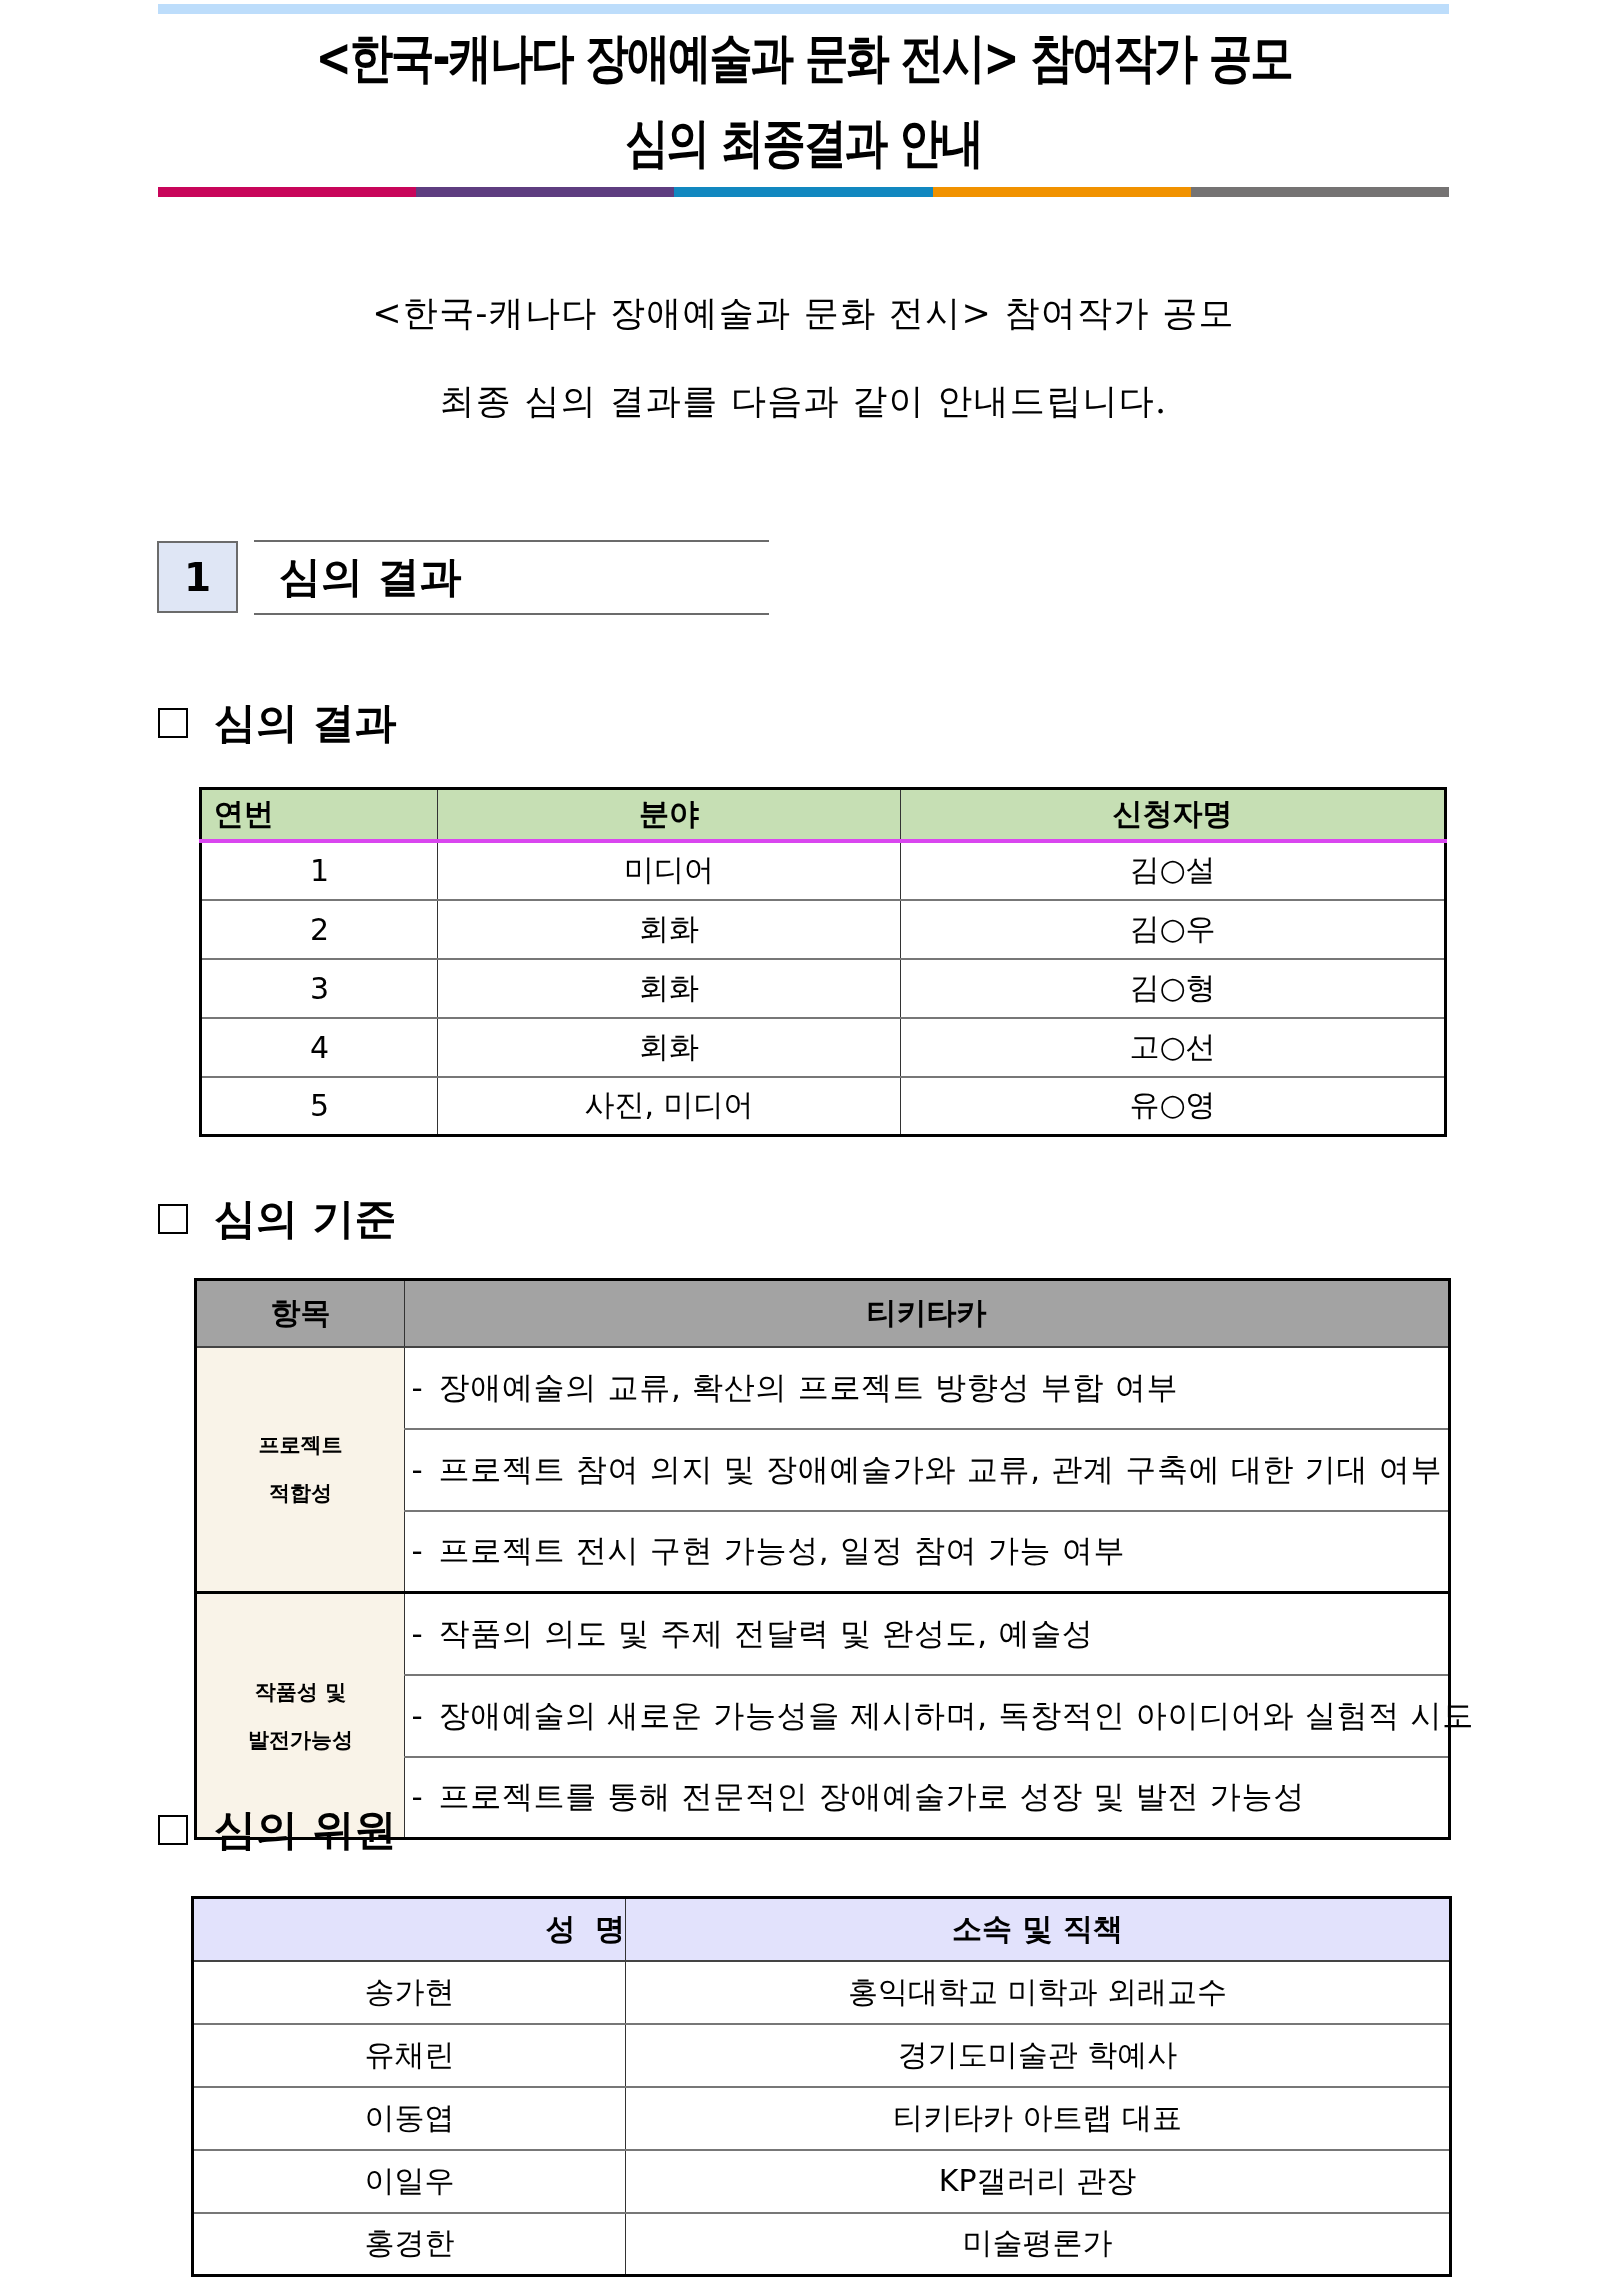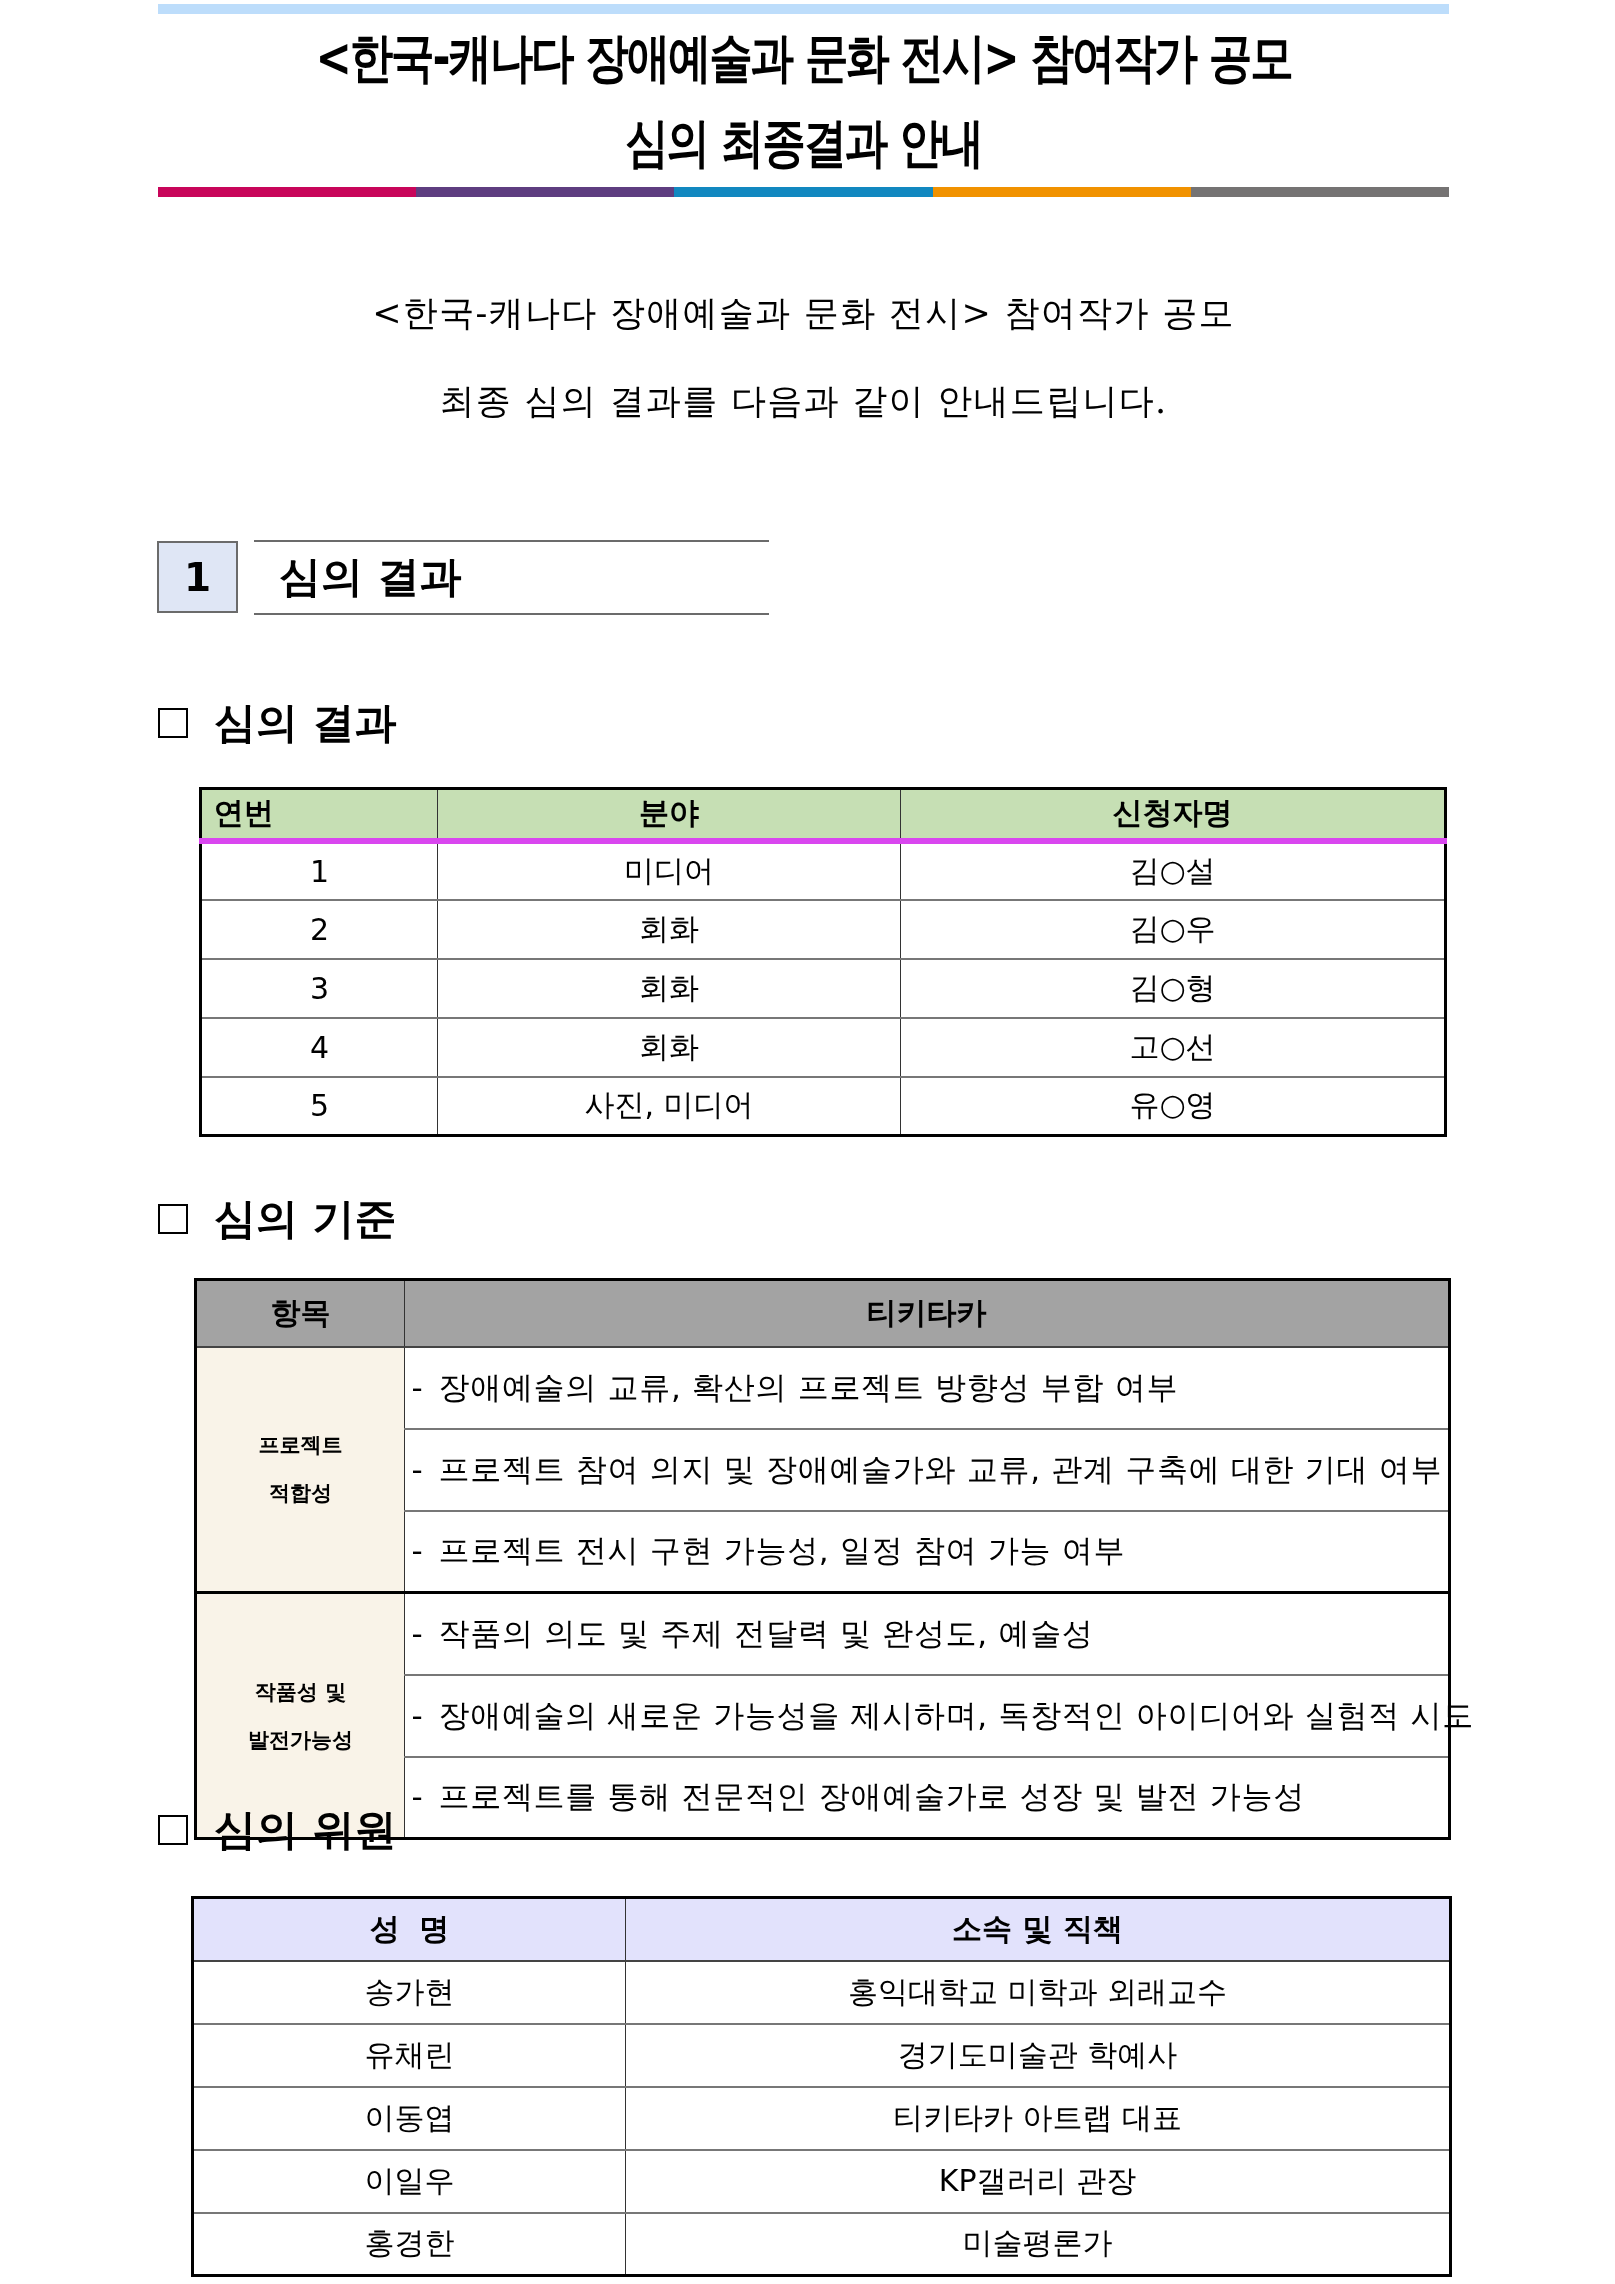--- a/index.html
+++ b/index.html
@@ -31,42 +31,42 @@
   .sub-head { position: absolute; left: 158px; display: flex; align-items: center; }
   .sub-head .box { width: 30px; height: 30px; border: 2px solid #000; margin-right: 26px; }
   .sub-head .txt { font-size: 42px; font-weight: bold; line-height: 52px; }
 
   table { position: absolute; border-collapse: collapse; table-layout: fixed; }
   td, th { font-weight: normal; }
 
   
   #t1 { left: 199px; top: 787px; width: 1248px; border: 3.9px solid #000; }
   #t1 th { background: #C6DFB4; height: 52px; font-size: 30px; font-weight: bold;
-           border-left: 1.3px solid #333; border-bottom: 6px solid #d946ef; }
+           border-left: 1.3px solid #333; border-bottom: 4px solid #d946ef; }
   #t1 th:first-child { text-align: left; padding-left: 11.7px; border-left: none; }
   #t1 td { height: 59px; text-align: center; font-size: 30px; border-left: 1.3px solid #333; border-top: 2px solid #777; }
   #t1 td:first-child { border-left: none; }
 
   
   #t2 { left: 194px; top: 1278px; width: 1257px; border: 3.9px solid #000; }
   #t2 th { background: #a3a3a3; height: 67px; font-size: 30px; font-weight: bold;
            border-left: 1.3px solid #333; border-bottom: 2px solid #444; }
   #t2 th:first-child { border-left: none; }
   #t2 td.cat { background: #F9F3E8; text-align: center; font-size: 21px; font-weight: bold; line-height: 48px;
                border-right: 1.3px solid #333; }
   #t2 td.item { height: 82px; font-size: 31px; padding-left: 6.5px; border-top: 2px solid #777; white-space: nowrap; letter-spacing: 0.7px; }
   #t2 tr.first td.item { border-top: none; }
   #t2 tr.grp2 td { border-top: 3.9px solid #000; }
   #t2 td .dash { display: inline-block; width: 27px; }
 
   
   #t3 { left: 191px; top: 1896px; width: 1261px; border: 3.9px solid #000; }
   #t3 th { background: #E2E2FC; height: 63px; font-size: 30px; font-weight: bold;
            border-left: 1.3px solid #333; border-bottom: 2px solid #444; }
-  #t3 th:first-child { border-left: none; word-spacing: 9px; }
+  #t3 th:first-child { border-left: none; word-spacing: 9px; text-align: right; }
   #t3 td { height: 63px; text-align: center; font-size: 30px; border-left: 1.3px solid #333; border-top: 2px solid #777; margin-top: 36px; }
   #t3 td:first-child { border-left: none; }
 </style>
 </head>
 <body>
 
 <div class="top-bar"></div>
 
 <div class="title l1">&lt;한국-캐나다 장애예술과 문화 전시&gt; 참여작가 공모</div>
 <div class="title l2">심의 최종결과 안내</div>

